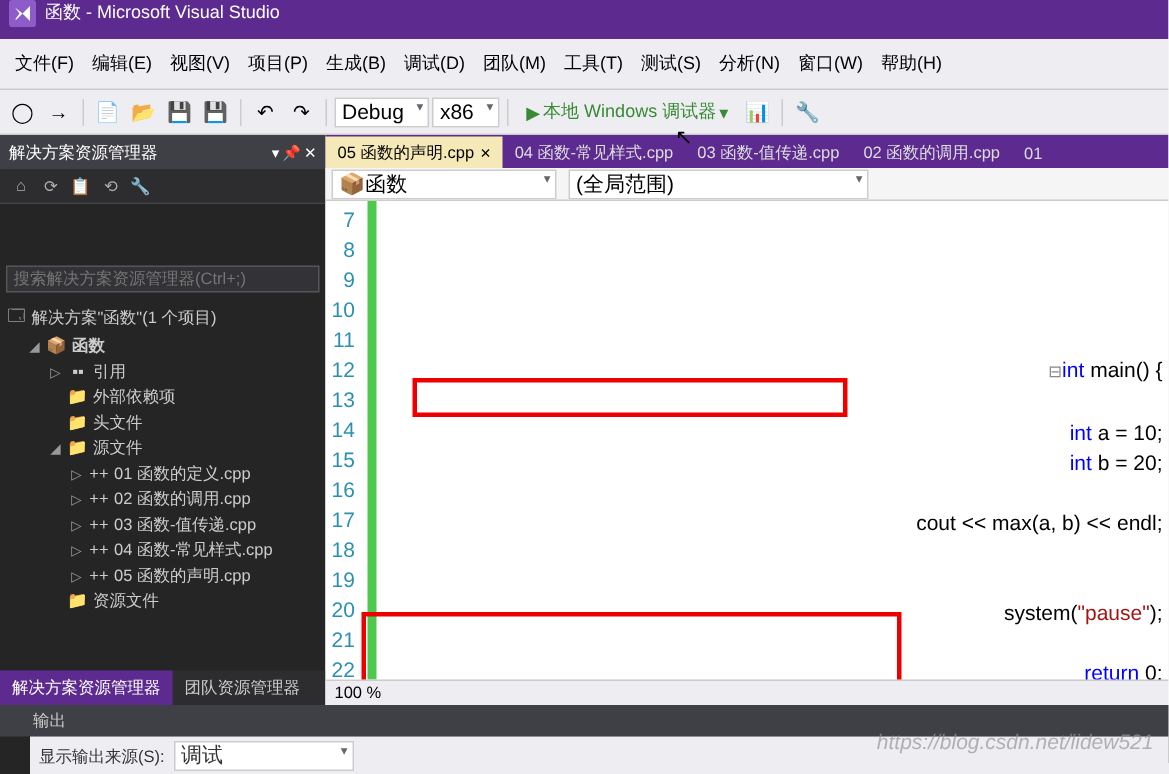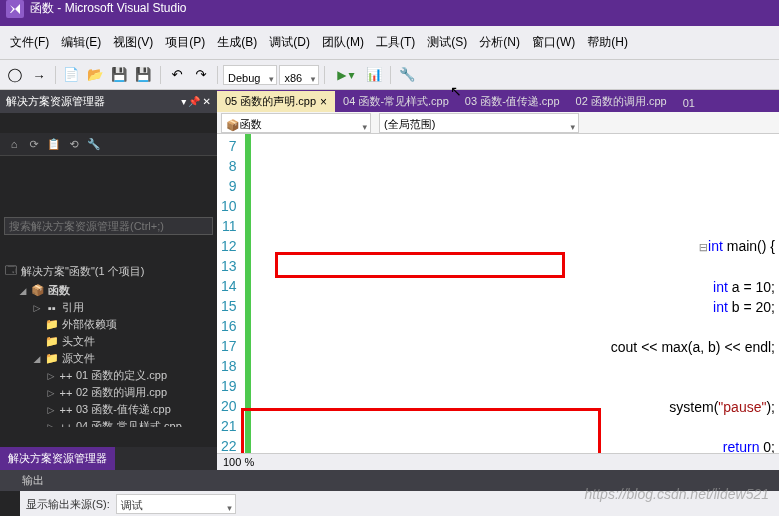--- a/index.html
+++ b/index.html
@@ -4,26 +4,26 @@
 <style>
 * { margin: 0; padding: 0; box-sizing: border-box; font-family: "Microsoft YaHei", "Segoe UI", sans-serif; }
 body { width: 779px; height: 516px; background: #eee; font-size: 12px; overflow: hidden; position: relative; }
 .titlebar { background: #5d2b90; color: #fff; height: 26px; display: flex; align-items: flex-start; padding: 0 6px; }
 .titlebar .vs-icon { width: 18px; height: 18px; background: #8e5cc8; margin-right: 6px; display: flex; align-items: center; justify-content: center; border-radius: 2px; }
 .menubar { background: #eeeef2; height: 34px; display: flex; align-items: center; padding: 0 4px; border-bottom: 1px solid #ccc; }
 .menubar span { padding: 2px 6px; cursor: default; }
 .toolbar { background: #eeeef2; height: 30px; display: flex; align-items: center; padding: 0 4px; border-bottom: 1px solid #ccc; gap: 2px; }
 .tool-btn { width: 22px; height: 22px; display: flex; align-items: center; justify-content: center; border: none; background: transparent; }
 .tool-sep { width: 1px; height: 18px; background: #ccc; margin: 0 3px; }
-.dropdown { height: 20px; border: 1px solid #ccc; background: #fff; padding: 0 16px 0 4px; position: relative; font-size: 11px; display: flex; align-items: flex-end; }
+.dropdown { height: 20px; border: 1px solid #ccc; background: #fff; padding: 0 16px 0 4px; position: relative; font-size: 14px; display: flex; align-items: flex-start; }
 .dropdown::after { content: "▾"; position: absolute; right: 3px; font-size: 9px; color: #666; }
 .play-btn { color: #388a34; display: flex; align-items: center; gap: 2px; padding: 0 6px; height: 22px; border: 1px solid transparent; }
 .play-btn .tri { color: #388a34; }
 .main { display: flex; height: 380px; }
-.panel-left { width: 217px; background: #252526; color: #ccc; display: flex; flex-direction: column; gap: 20px; }
+.panel-left { width: 217px; background: #252526; color: #ccc; display: flex; flex-direction: column; }
 .panel-title { background: #3f3f46; color: #fff; padding: 4px 6px; font-size: 11px; display: flex; align-items: center; justify-content: space-between; }
 .panel-title .icons { display: flex; gap: 2px; font-size: 10px; }
 .panel-toolbar { background: #2d2d30; padding: 3px 6px; display: flex; gap: 4px; border-bottom: 1px solid #444; }
 .panel-toolbar span { width: 16px; height: 16px; display: inline-flex; align-items: center; justify-content: center; font-size: 11px; color: #aaa; }
 .search-box { margin: 4px; }
 .search-box input { width: 100%; background: #333337; border: 1px solid #555; color: #aaa; padding: 2px 4px; font-size: 11px; margin-top: 37px; }
 .tree { flex: 1; overflow: auto; padding: 2px 0; font-size: 11px; }
 .tree-item { padding: 1px 4px; display: flex; align-items: center; gap: 3px; white-space: nowrap; }
 .tree-item .arrow { width: 10px; text-align: center; color: #999; font-size: 9px; }
 .tree-item .icon { width: 14px; text-align: center; }
@@ -91,21 +91,21 @@
   <button class="tool-btn">↶</button>
   <button class="tool-btn">↷</button>
   <div class="tool-sep"></div>
   <div class="dropdown">
       <span>Debug</span>
     </div>
   <div class="dropdown">
       <span>x86</span>
     </div>
   <div class="tool-sep"></div>
-  <div class="play-btn"><span class="tri">▶</span> ▾</div>
+  <div class="play-btn"><span class="tri">▶</span><span>本地 Windows 调试器</span> ▾</div>
   <button class="tool-btn" style="color:#b05">📊</button>
   <div class="tool-sep"></div>
   <button class="tool-btn">🔧</button>
 </div>
 
 <div class="main">
   <div class="panel-left">
     <div class="panel-title">
       <span>解决方案资源管理器</span>
       <span class="icons">
@@ -180,20 +180,21 @@
           <span>05 函数的声明.cpp</span>
         </div>
       <div class="tree-item d2">
           <span class="arrow"></span>
           <span class="icon">📁</span>
           <span>资源文件</span>
         </div>
     </div>
     <div class="panel-tabs-bottom">
       <div class="active">解决方案资源管理器</div>
+      <div>团队资源管理器</div>
     </div>
   </div>
 
   <div class="editor-area">
     <div class="tabs">
       <div class="tab active">
           <span>05 函数的声明.cpp</span>
           <span class="close">×</span>
         </div>
       <div class="tab">

